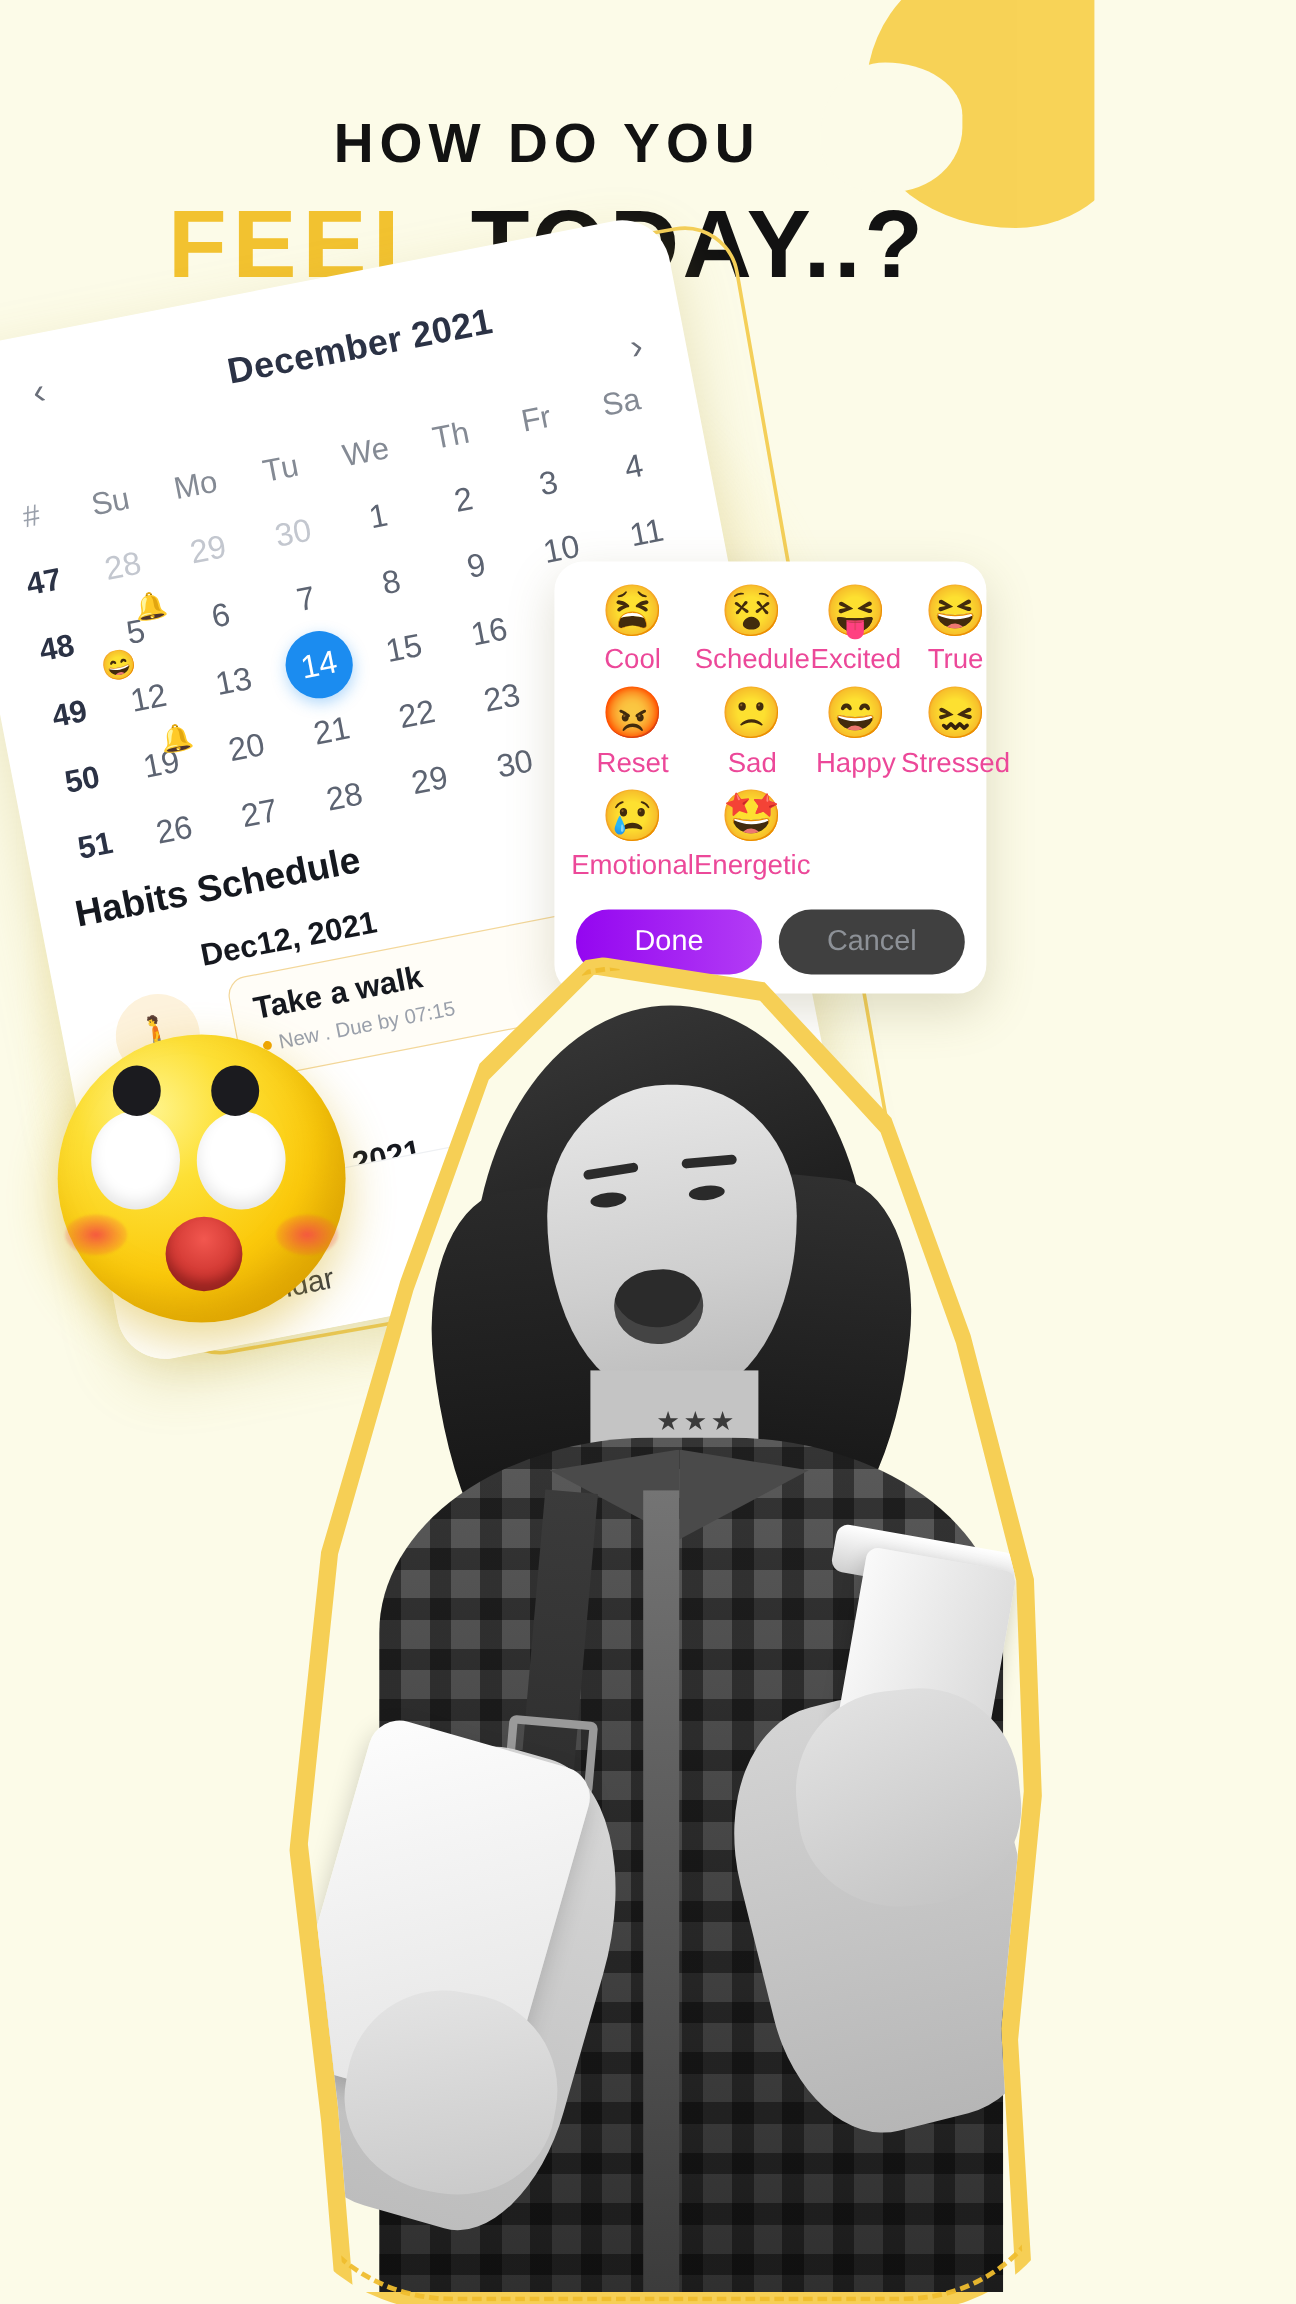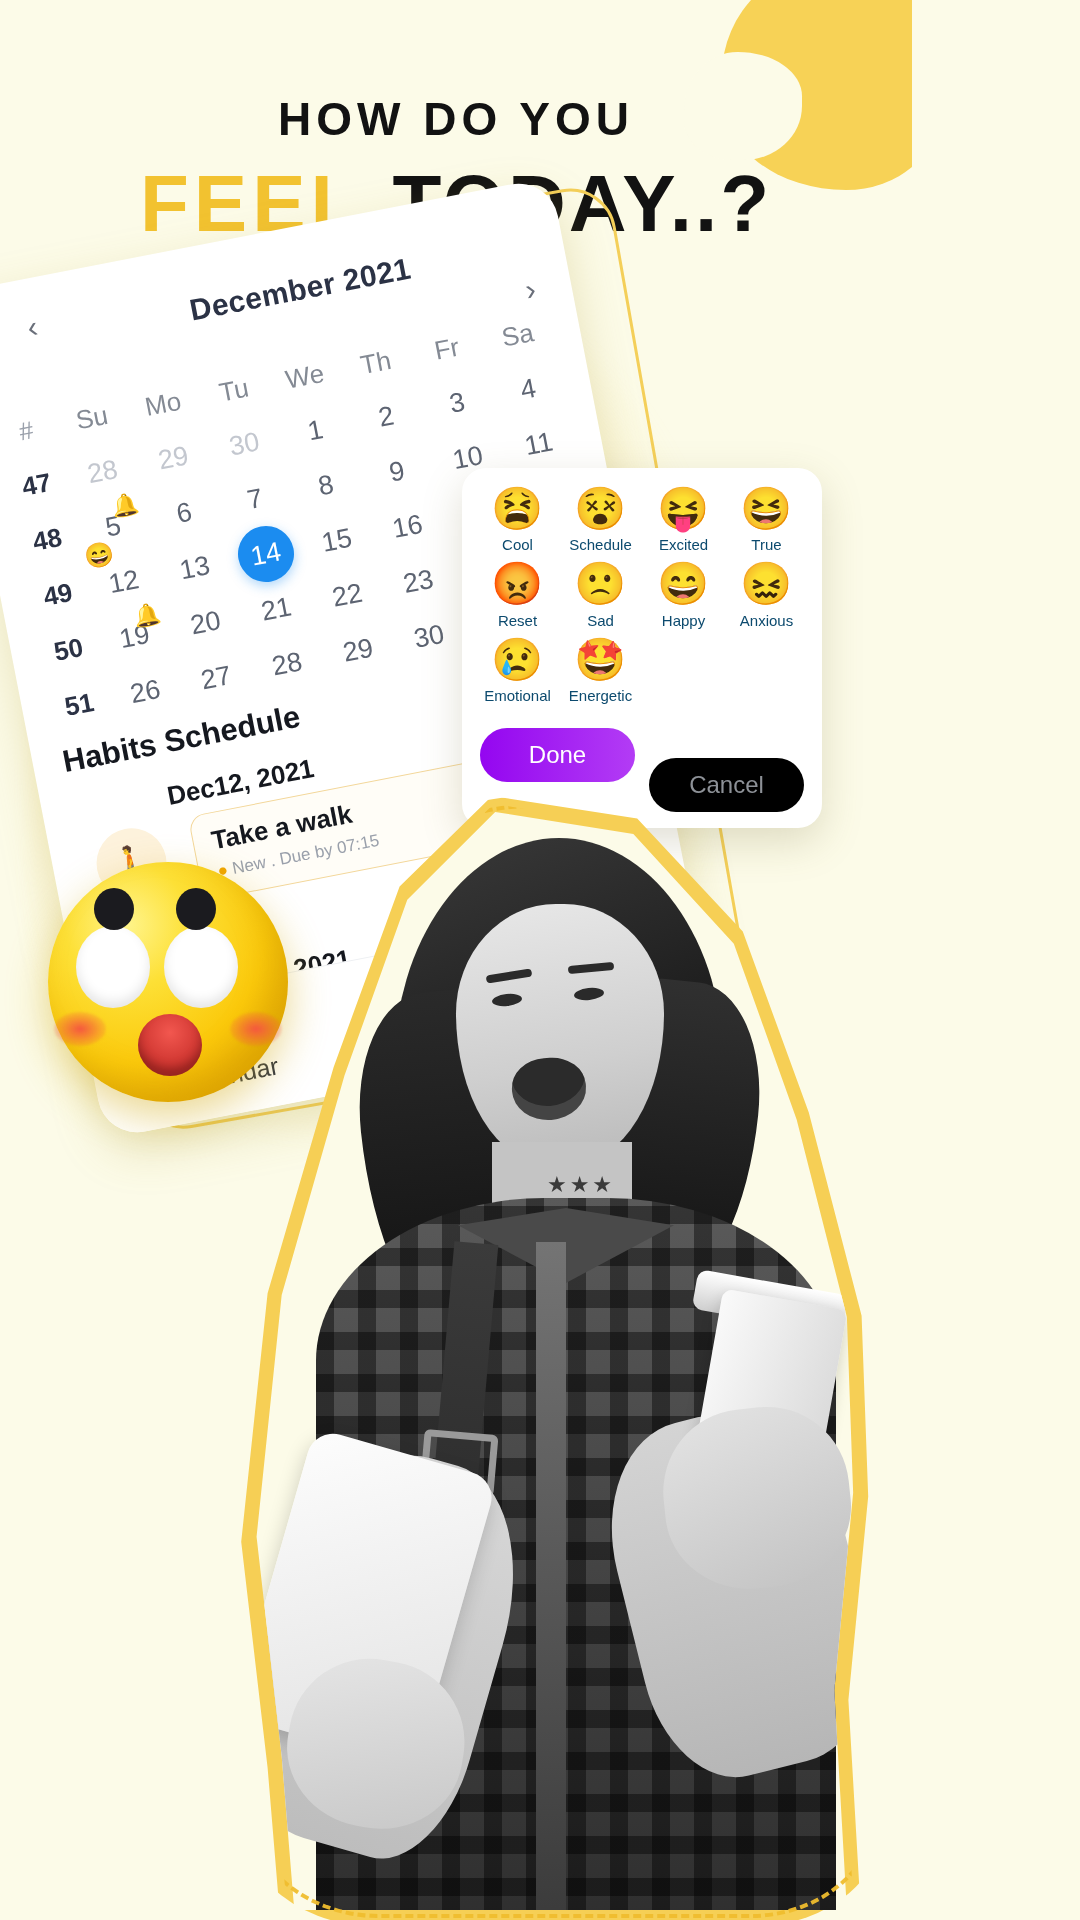--- a/index.html
+++ b/index.html
@@ -137,30 +137,30 @@
   
   .picker{
     position:absolute;left:462px;top:468px;width:332px;
     background:#fff;border-radius:24px;
     box-shadow:0 14px 40px rgba(120,110,60,.22);
     padding:18px 14px 16px 14px;
   }
   .picker-grid{display:grid;grid-template-columns:repeat(4,1fr);row-gap:8px;}
   .pcell{display:flex;flex-direction:column;align-items:center;gap:5px;}
   .pcell .pemoji{font-size:42px;line-height:1.08;}
-  .pcell .plabel{font-size:15px;color:#0c4a6e;}
+  .pcell .plabel{font-size:23px;color:#ec4899;}
   .picker-actions{display:flex;gap:14px;margin-top:24px;padding:0 4px;}
   .btn{
     flex:1;height:54px;border-radius:27px;display:flex;align-items:center;justify-content:center;
     font-size:24px;font-weight:400;
   }
   .btn.done{
     background:linear-gradient(90deg,#9406f0,#b33cf5);color:#fff;
   }
-  .btn.cancel{background:#000000;color:#8d9197;margin-top:30px;}
+  .btn.cancel{background:#404040;color:#8d9197;}
 
   
   .big-emoji{
     position:absolute;left:48px;top:862px;width:240px;height:240px;
     border-radius:50%;
     background:
       radial-gradient(circle at 33% 26%, #fff48a 0%, #fde036 26%, #fbc90b 58%, #e9a800 88%);
     box-shadow:0 16px 40px rgba(210,170,20,.45), inset -14px -18px 30px rgba(190,140,0,.35);
   }
   .be-eye{
@@ -500,21 +500,21 @@
         <div class="pcell">
           <div class="pemoji">🙁</div>
           <div class="plabel">Sad</div>
         </div>
         <div class="pcell">
           <div class="pemoji">😄</div>
           <div class="plabel">Happy</div>
         </div>
         <div class="pcell">
           <div class="pemoji">😖</div>
-          <div class="plabel">Anxious</div>
+          <div class="plabel">Stressed</div>
         </div>
         <div class="pcell">
           <div class="pemoji">😢</div>
           <div class="plabel">Emotional</div>
         </div>
         <div class="pcell">
           <div class="pemoji">🤩</div>
           <div class="plabel">Energetic</div>
         </div>
       </div>

